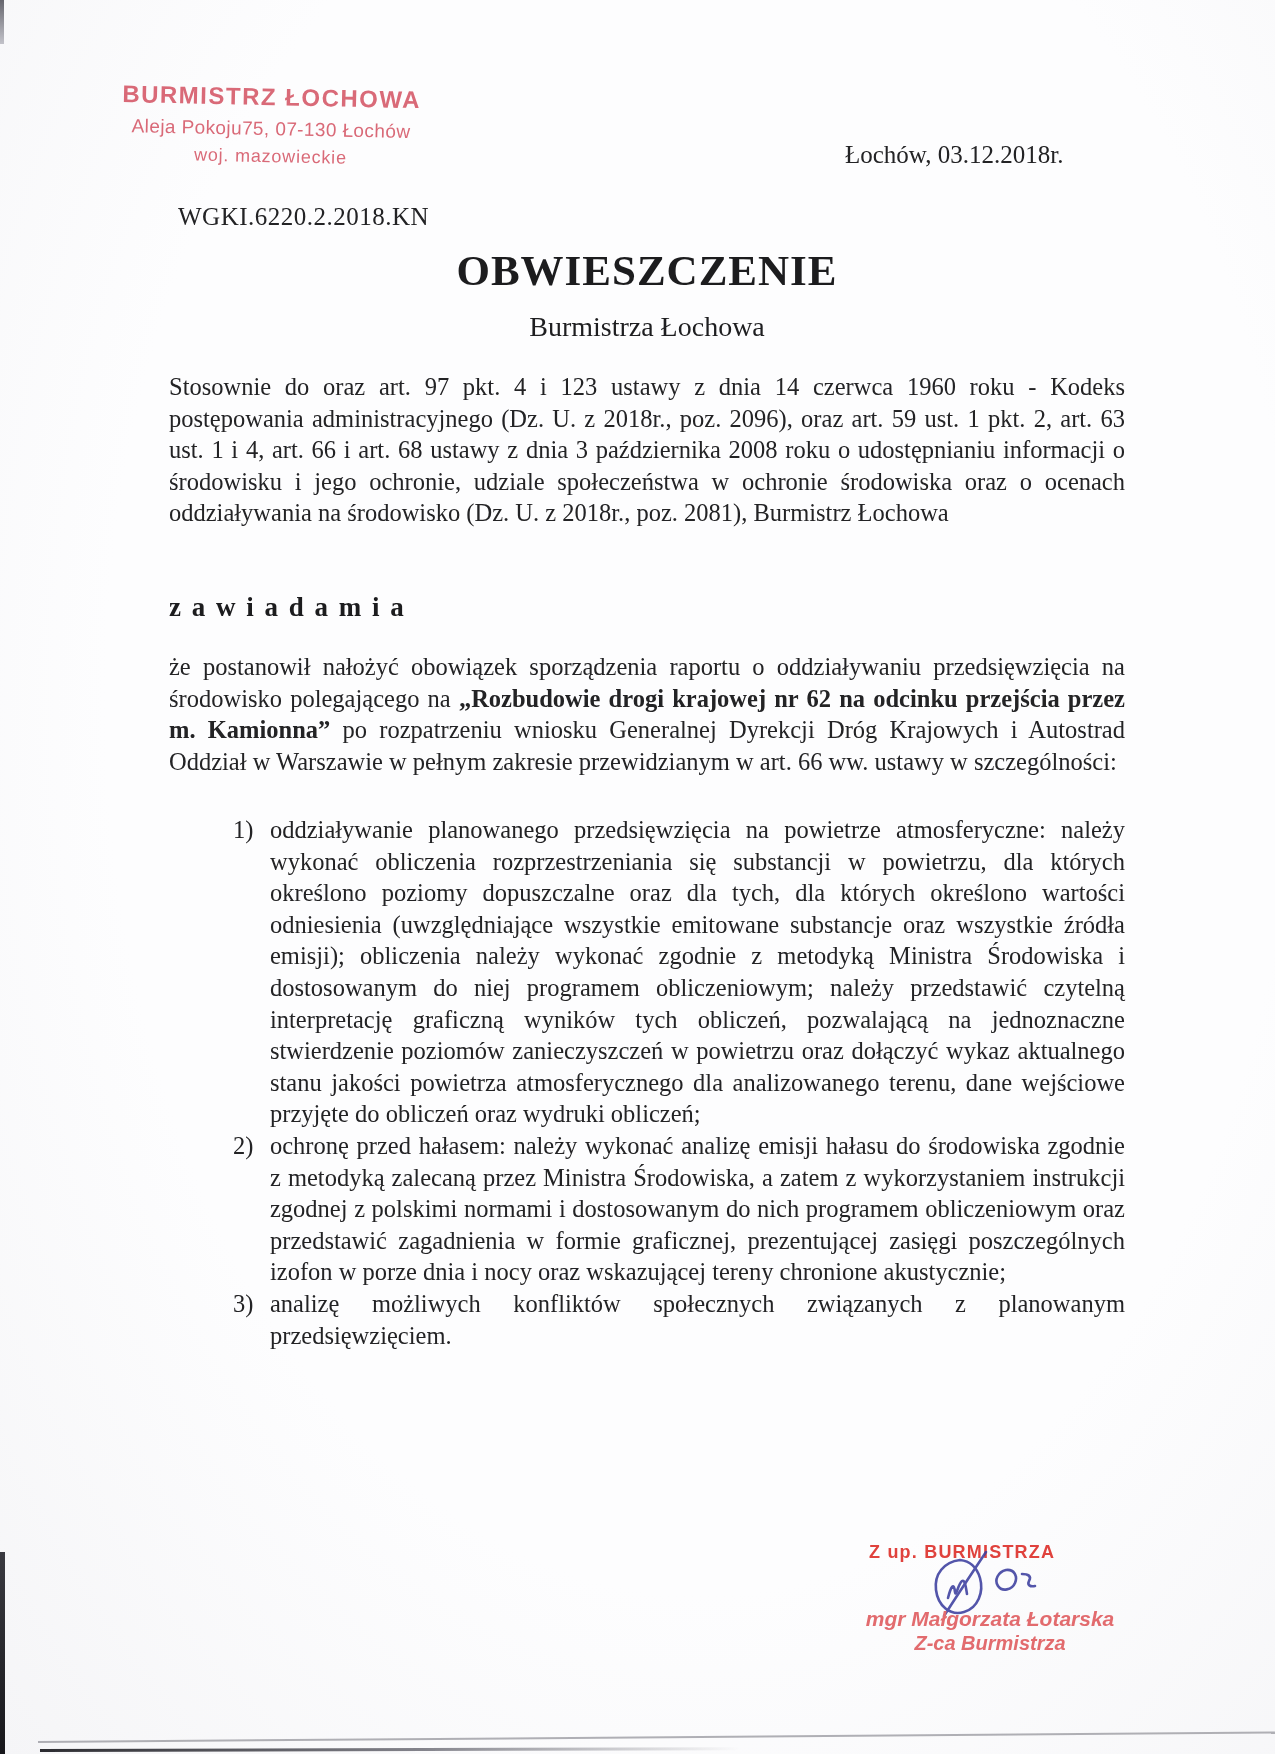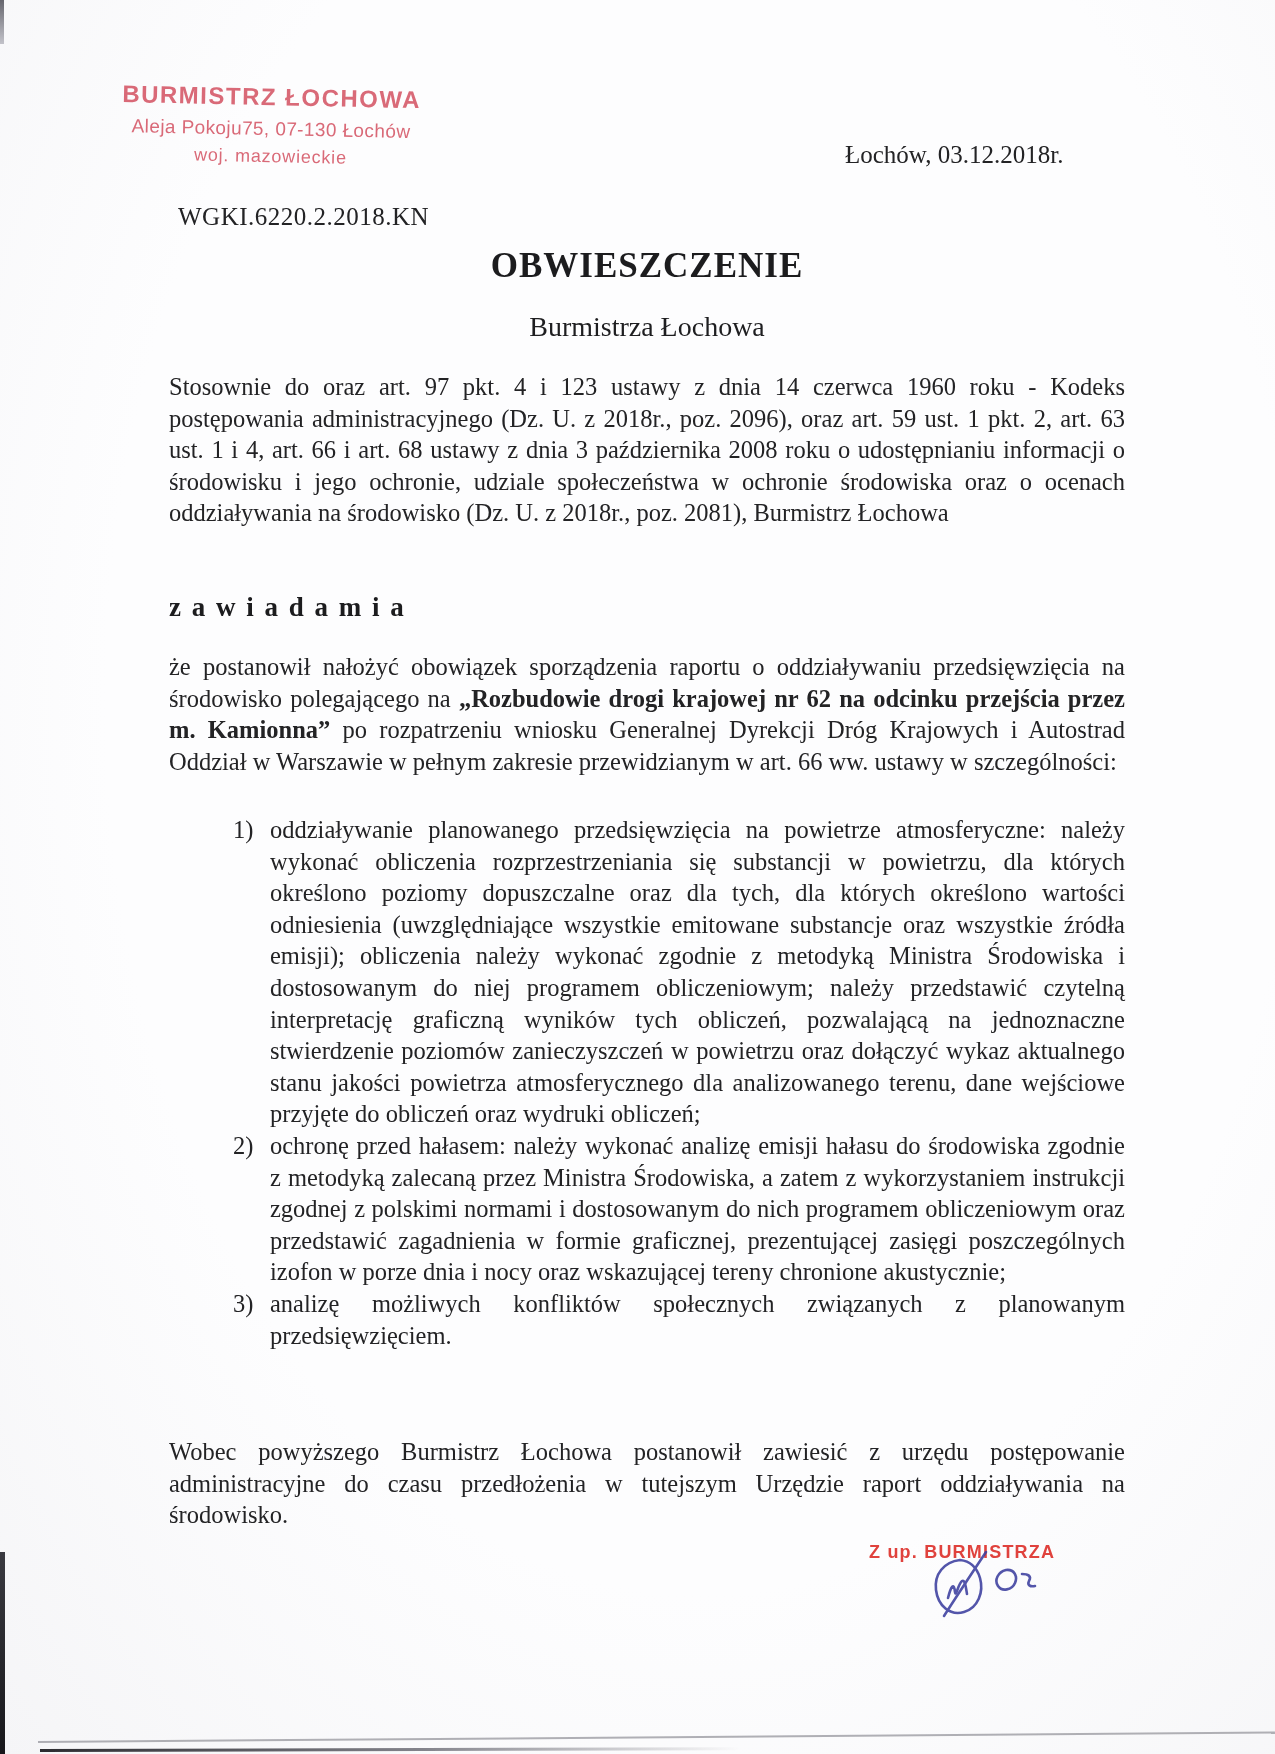--- a/index.html
+++ b/index.html
@@ -27,21 +27,21 @@
   .stamp { position:absolute; left:122px; top:80px; width:300px; text-align:center;
     font-family:"Liberation Sans", sans-serif; color:#d75f6e;
     transform:rotate(1.2deg); transform-origin:left top; opacity:.93; }
   .stamp-l1 { font-size:24px; font-weight:600; letter-spacing:1.5px; white-space:nowrap; }
   .stamp-l2 { font-size:19px; margin-top:7px; letter-spacing:.4px; white-space:nowrap; }
   .stamp-l3 { font-size:18px; margin-top:6px; letter-spacing:.8px; white-space:nowrap; }
   
   .date-line { position:absolute; left:845px; top:131px; font-size:25px;margin-top:10px; }
   .ref-number { position:absolute; left:178px; top:203px; font-size:25px; letter-spacing:.5px; }
   .doc-title { position:absolute; left:169px; width:956px; top:246px; text-align:center;
-    font-size:35px; font-weight:bold; letter-spacing:1px; color:#1c1c1e; }
+    font-size:43px; font-weight:bold; letter-spacing:1px; color:#1c1c1e; }
   .doc-subtitle { position:absolute; left:169px; width:956px; top:311px; text-align:center;
     font-size:28px; font-weight:normal; color:#1e1e20; }
   
   .body-text { font-size:24.5px; line-height:31.6px; text-align:justify;
     text-justify:inter-word; hyphens:none; }
   .p-intro   { position:absolute; left:169px; width:956px; top:371px; }
   .announce  { position:absolute; left:169px; width:956px; top:592px; text-align:left;
     font-size:27px; font-weight:bold; letter-spacing:2px; color:#1c1c1e; }
   .p-decision{ position:absolute; left:169px; width:956px; top:651px; }
   .req-list  { position:absolute; left:233px; width:892px; top:814px; }
@@ -98,28 +98,31 @@
     <div class="req-item">
       <div class="req-marker">2)</div>
       <div class="req-text body-text">ochronę przed hałasem: należy wykonać analizę emisji hałasu do środowiska zgodnie z metodyką zalecaną przez Ministra Środowiska, a zatem z wykorzystaniem instrukcji zgodnej z polskimi normami i dostosowanym do nich programem obliczeniowym oraz przedstawić zagadnienia w formie graficznej, prezentującej zasięgi poszczególnych izofon w porze dnia i nocy oraz wskazującej tereny chronione akustycznie;</div>
     </div>
     <div class="req-item">
       <div class="req-marker">3)</div>
       <div class="req-text body-text">analizę możliwych konfliktów społecznych związanych z planowanym przedsięwzięciem.</div>
     </div>
   </div>
 
-  <div class="p-closing body-text">Wobec powyższego Burmistrz Łochowa postanowił zawiesić z urzędu postępowanie administracyjne do czasu przedłożenia w tutejszym Urzędzie raport oddziaływania na środowisko.</div>
 
   <div class="sig-authority">Z up. BURMISTRZA</div>
 
   <svg class="sig-ink" viewBox="0 0 140 74" fill="none" xmlns="http://www.w3.org/2000/svg">
     <g stroke="#3c3f9f" stroke-width="2.6" stroke-linecap="round" fill="none" opacity="0.88">
       <path d="M38,12 C22,14 12,26 14,42 C16,58 28,68 42,64 C56,60 62,44 58,30 C55,20 48,13 38,12 Z"></path>
       <path d="M26,50 C29,38 32,34 33,44 C34,50 36,36 40,33 C43,31 44,40 45,46"></path>
       <path d="M22,68 C36,46 52,22 64,4"></path>
       <path d="M84,22 C76,24 72,32 76,38 C80,44 90,42 93,35 C96,28 92,21 84,22 Z"></path>
       <path d="M100,26 C106,26 110,28 107,33 C105,37 108,39 113,38"></path>
     </g>
   </svg>
 
+  <div class="sig-person">
+    <div class="sig-name">mgr Małgorzata Łotarska</div>
+    <div class="sig-role">Z-ca Burmistrza</div>
+  </div>
 
 </div>
 
 </body></html>

